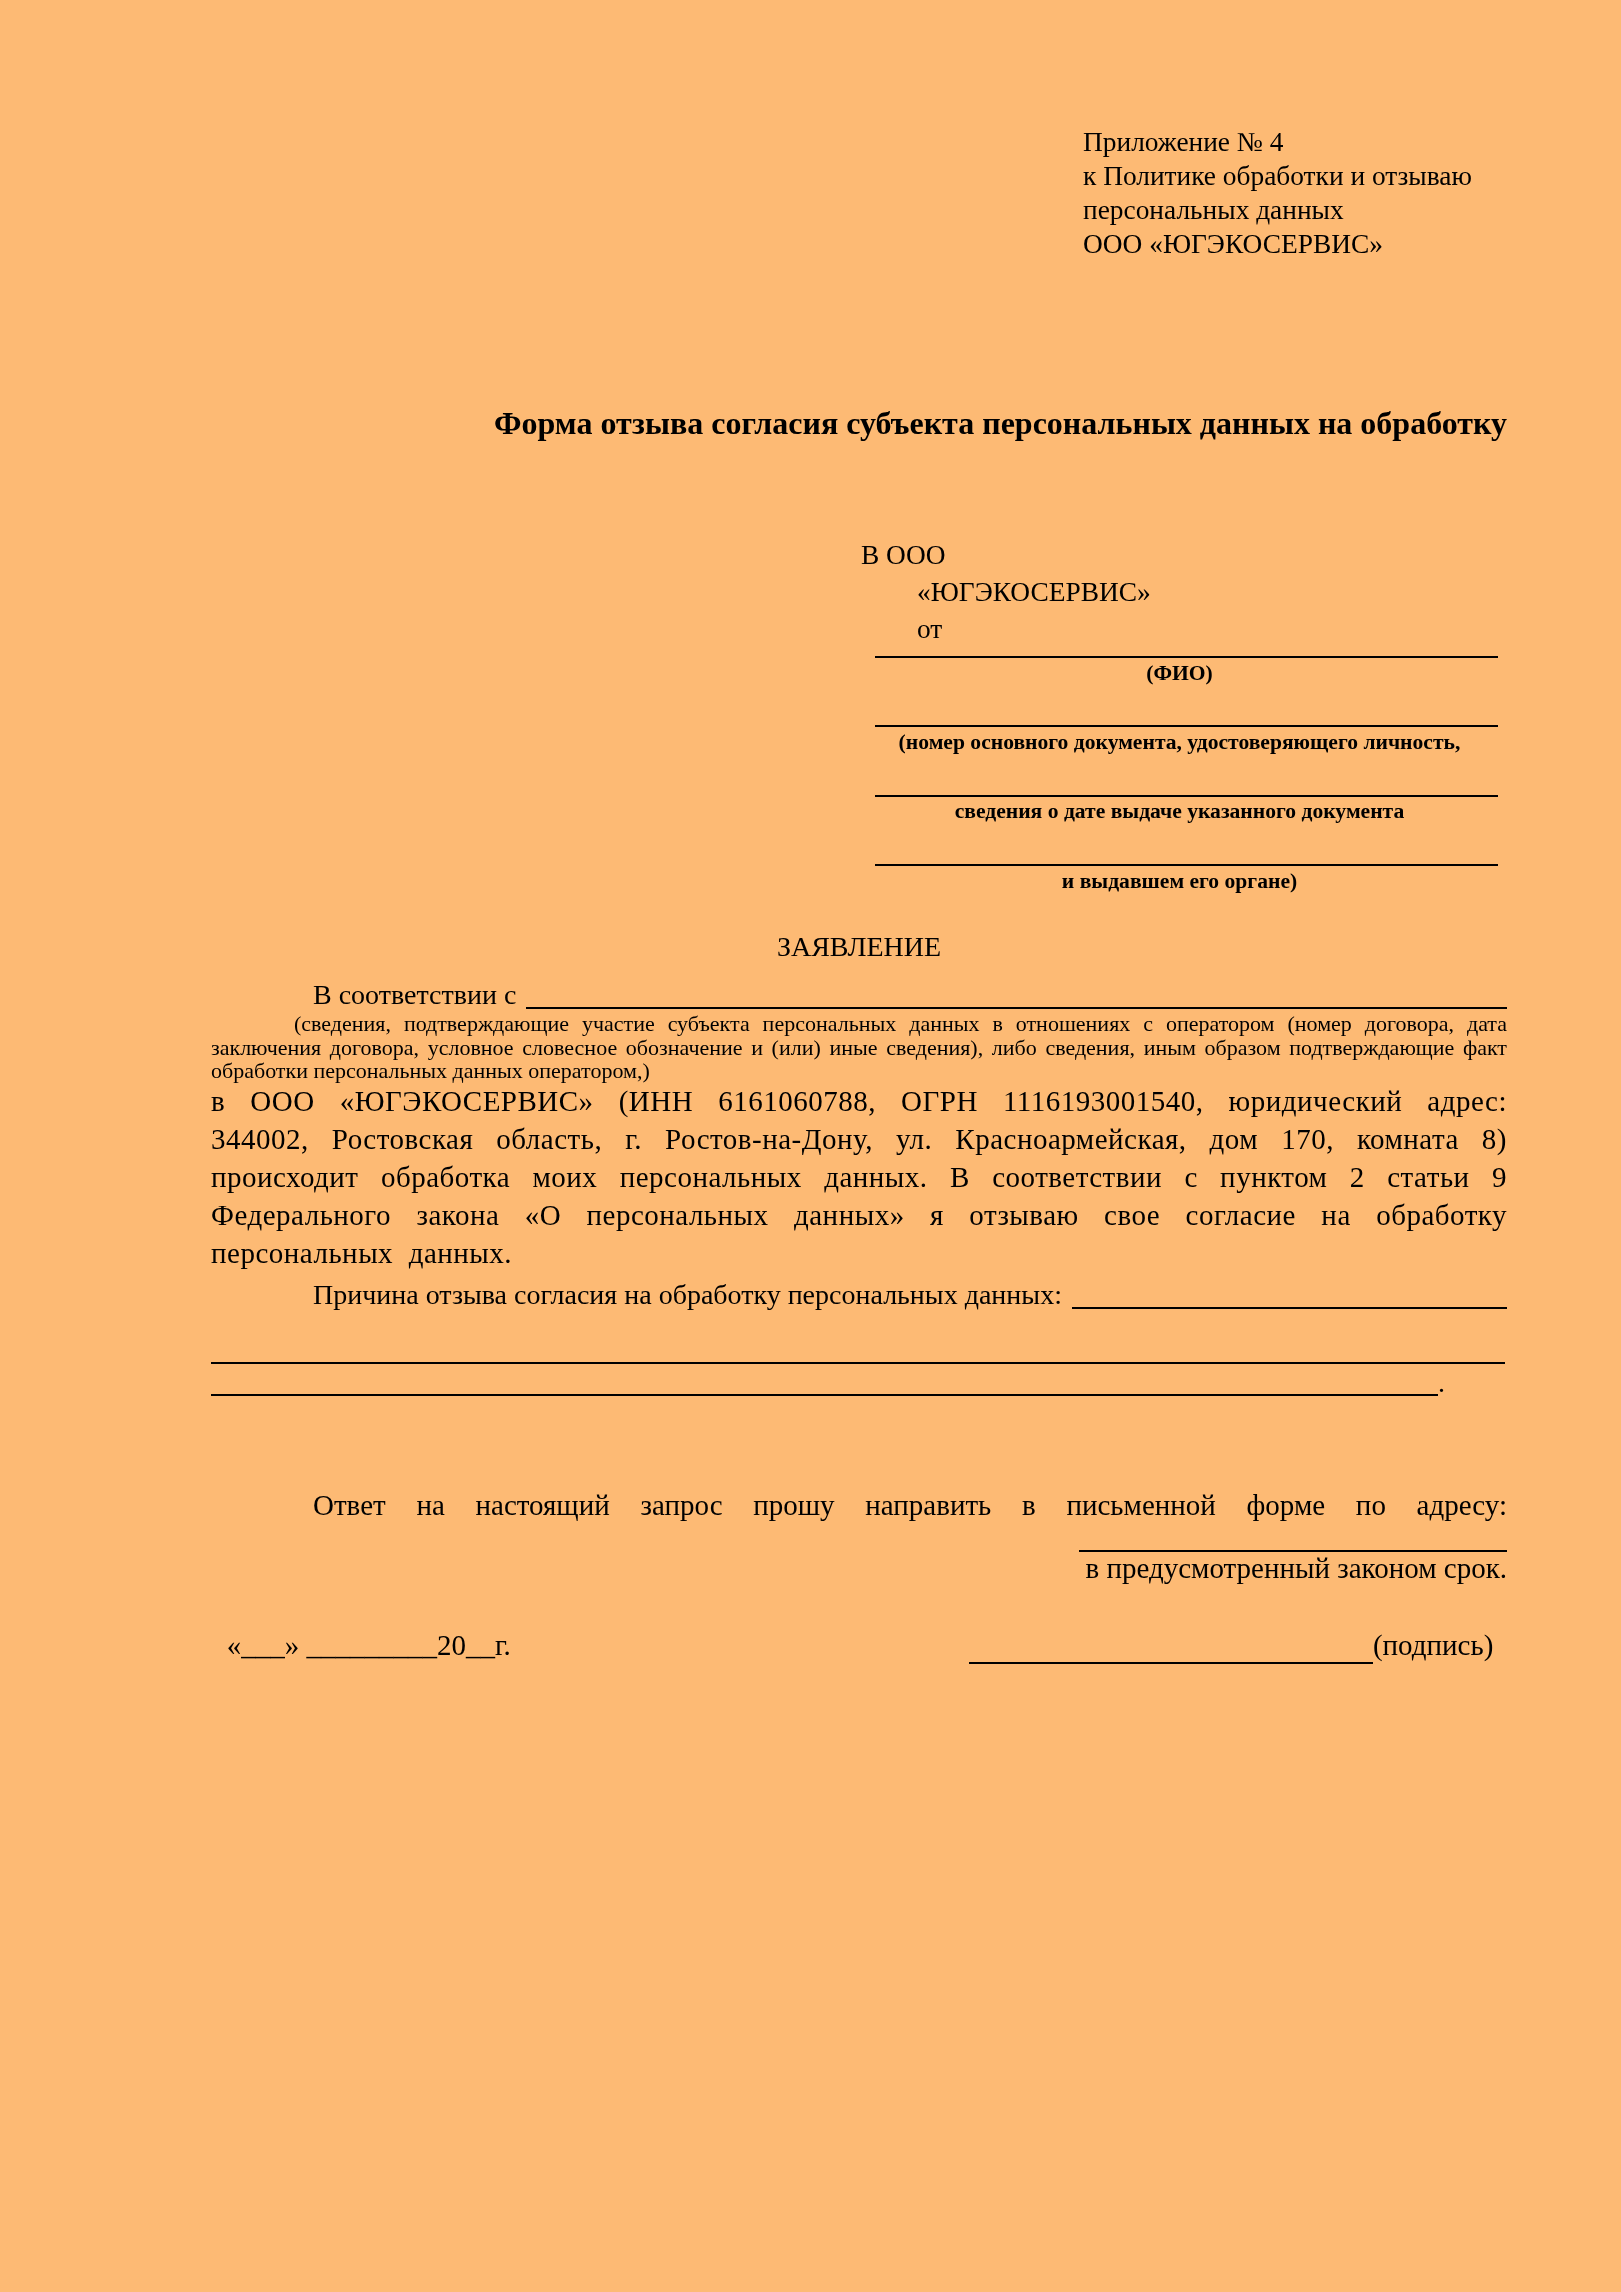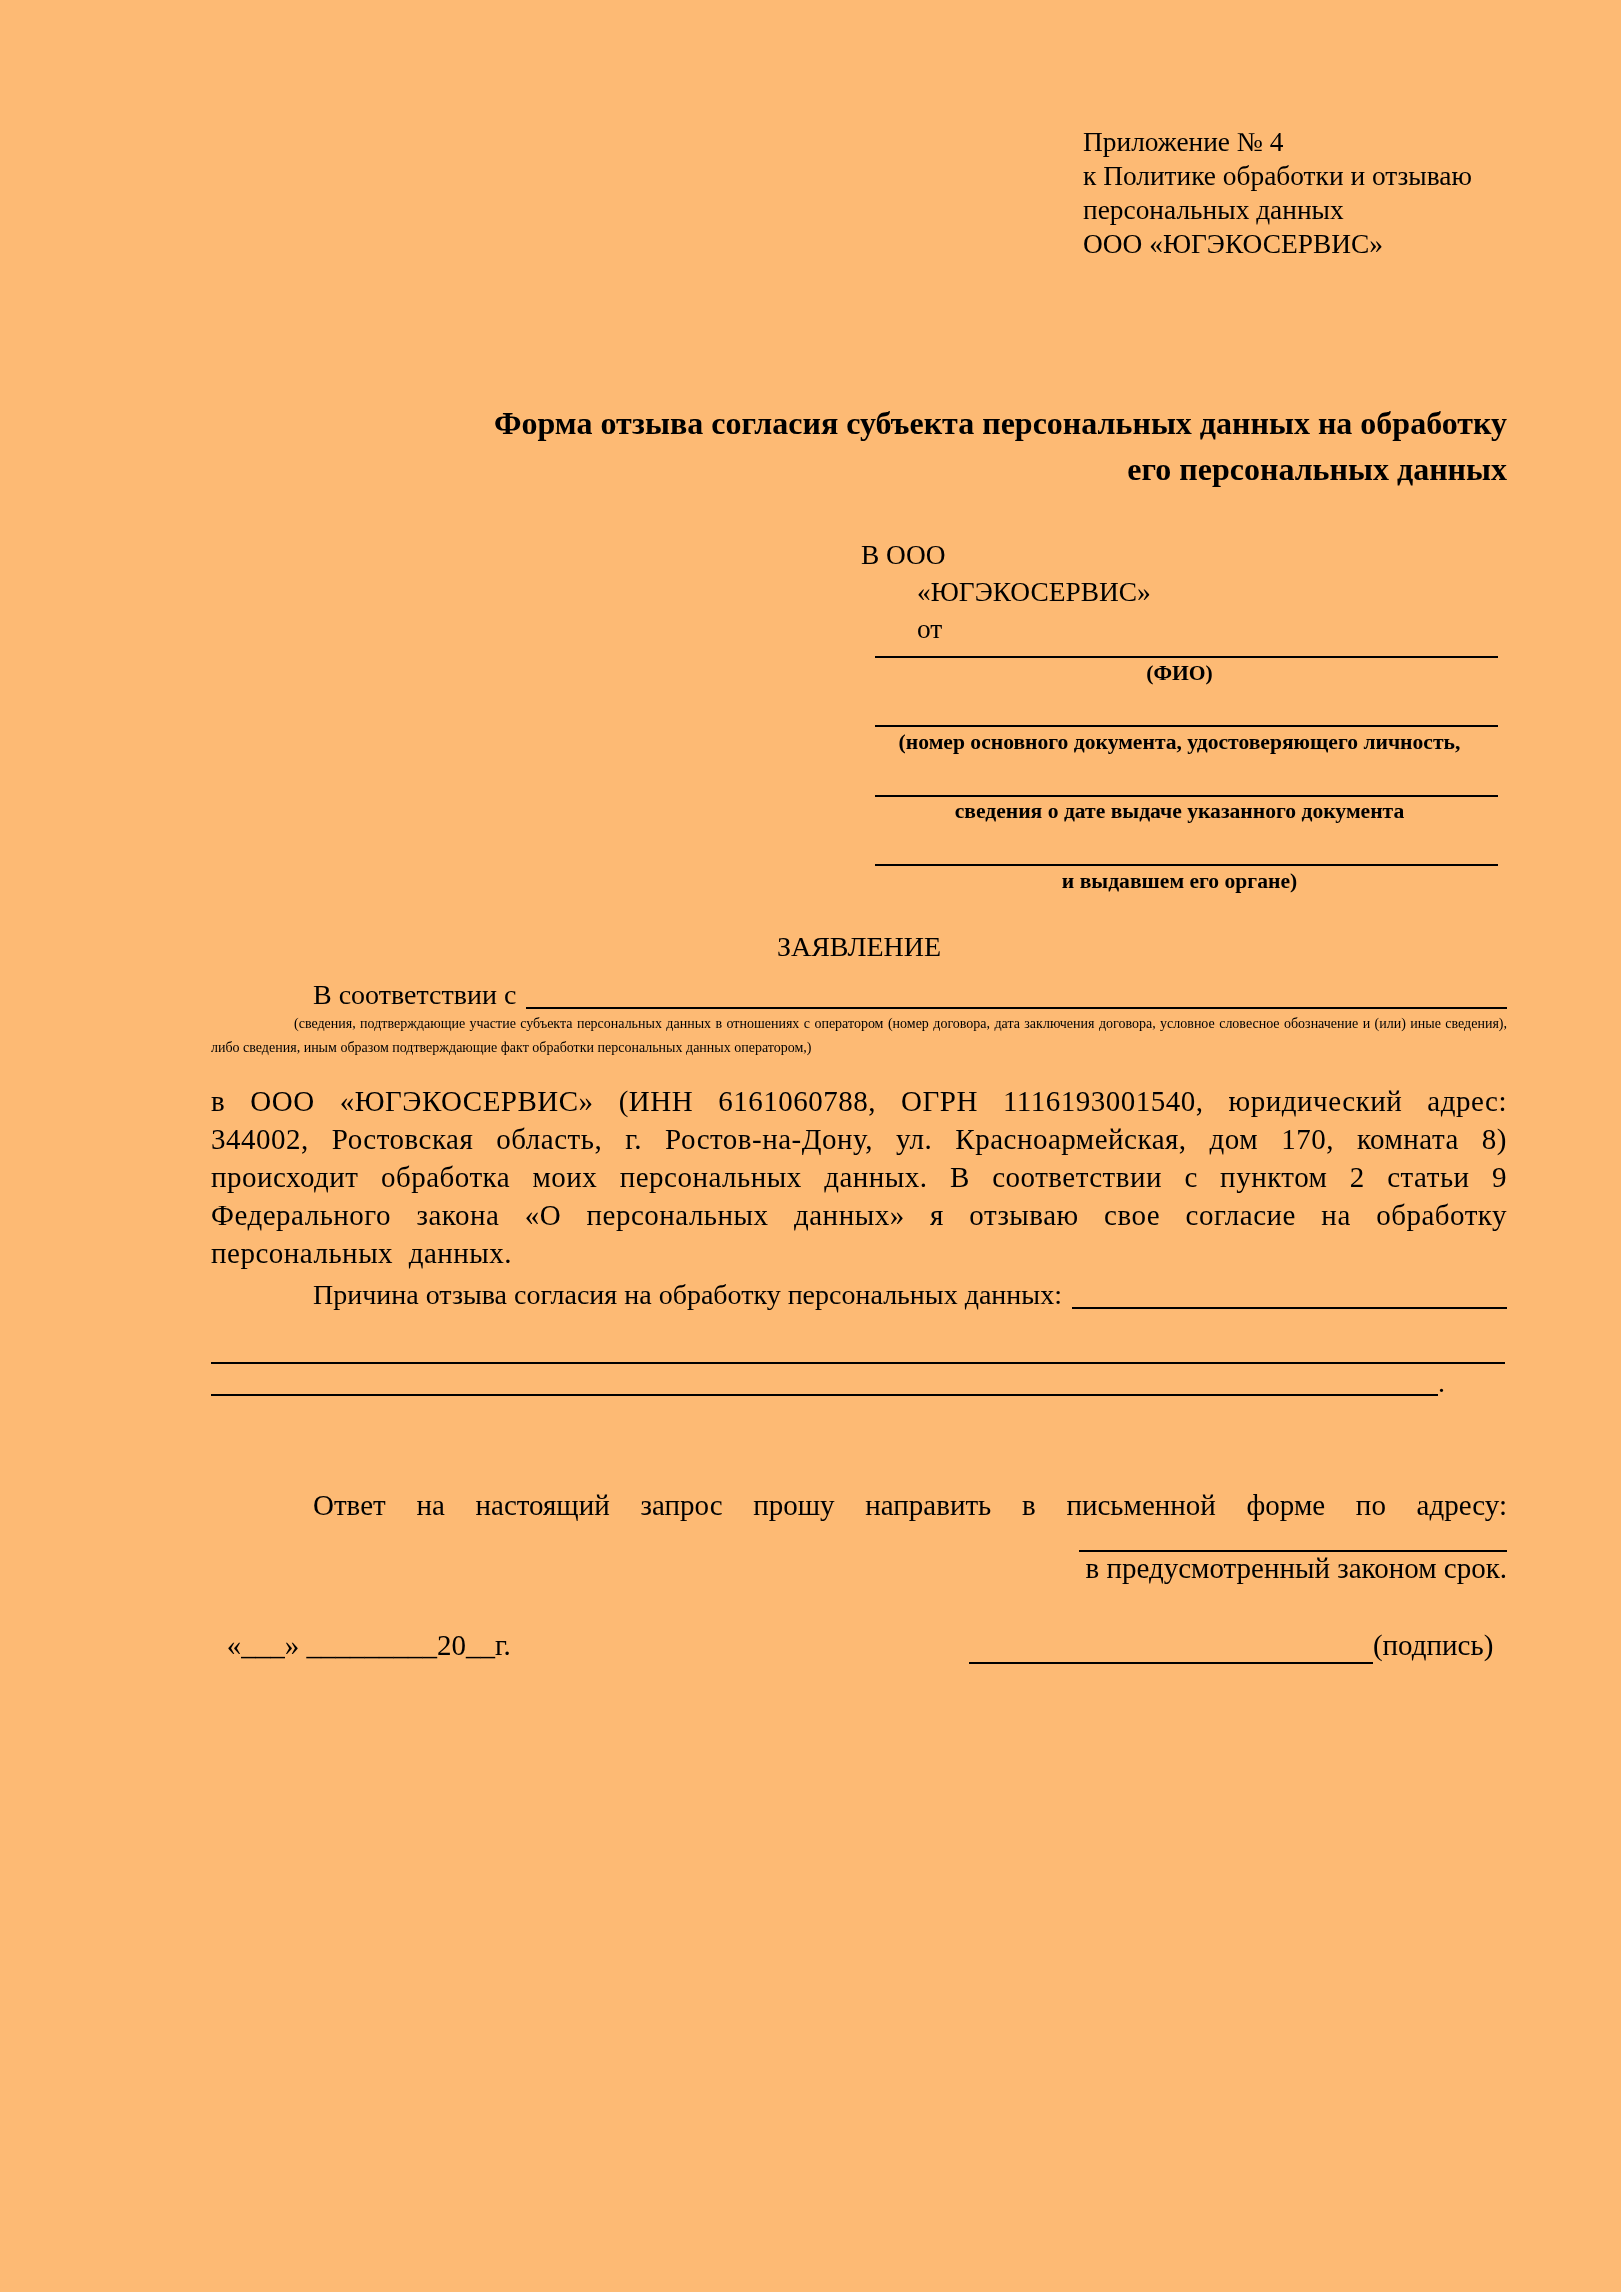--- a/index.html
+++ b/index.html
@@ -74,21 +74,21 @@
     line-height: 37px;
   }
   .acc-text { padding-left: 102px; padding-right: 9.8px; white-space: nowrap; }
   .fill-line { flex: 1; border-bottom: 2px solid #000; margin-bottom: 3.9px; }
 
   .blank-caption {
     position: absolute;
     left: 211px;
     top: 1012px;
     width: 1296px;
-    font-size: 14px;
+    font-size: 22px;
     line-height: 23.5px;
     text-align: justify;
     text-indent: 83px;
   }
 
   .body-par {
     position: absolute;
     left: 211px;
     top: 1082px;
     width: 1296px;
@@ -189,21 +189,20 @@
 
   <div class="header-block">
     <div>Приложение № 4</div>
     <div>к Политике обработки и отзываю</div>
     <div>персональных данных</div>
     <div>ООО «ЮГЭКОСЕРВИС»</div>
   </div>
 
   <div class="title">
     <div>Форма отзыва согласия субъекта персональных данных на обработку</div>
-    <div>его персональных данных</div>
   </div>
 
   <div class="addressee">
     <div>В ООО</div>
     <div class="ind">«ЮГЭКОСЕРВИС»</div>
     <div class="ind">от</div>
 
     <div class="blank-line first"></div>
     <div class="field-caption">(ФИО)</div>
 

